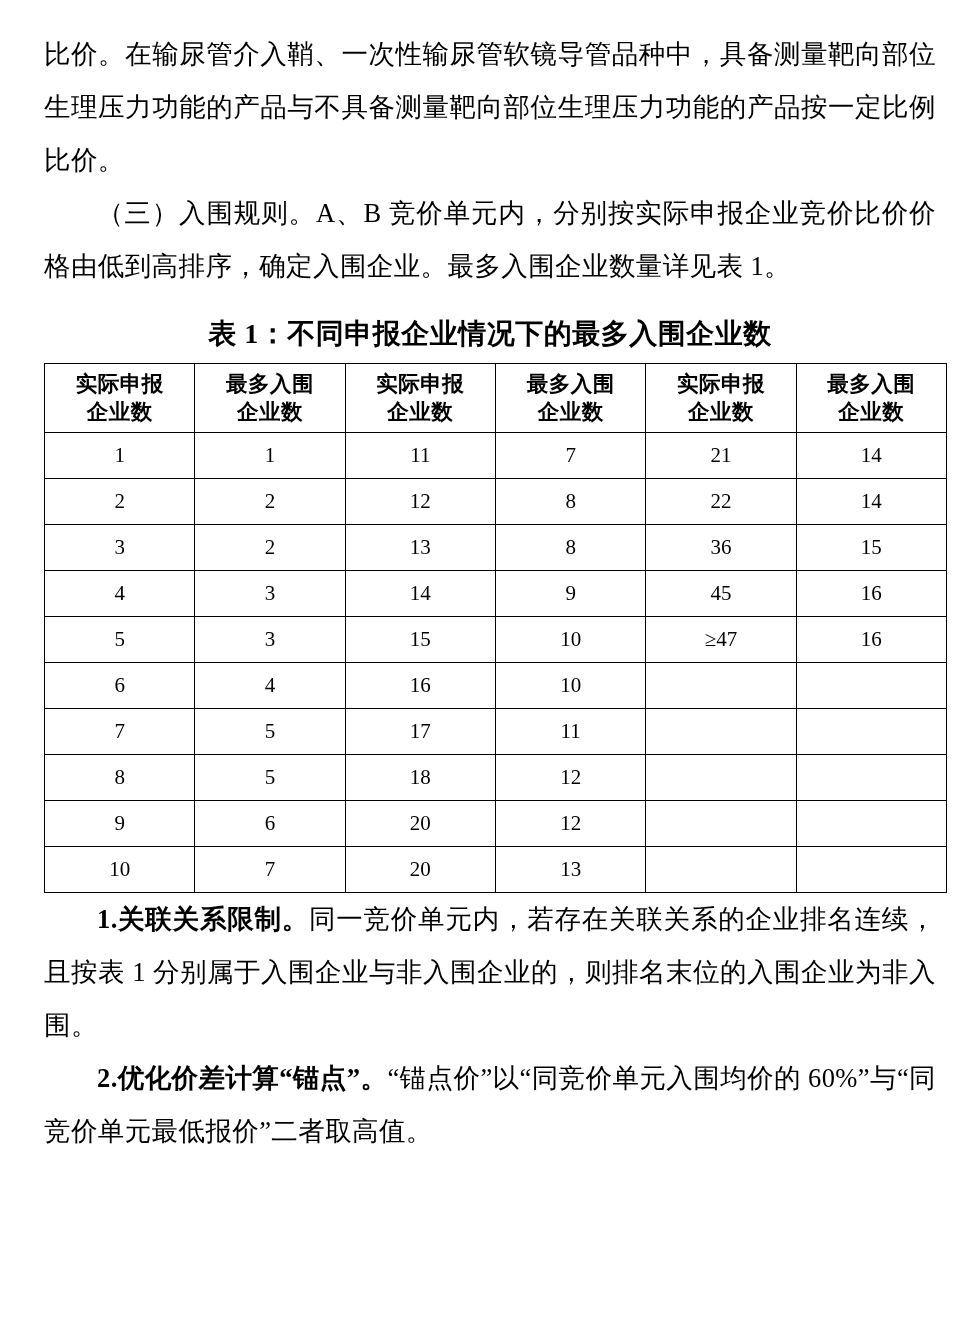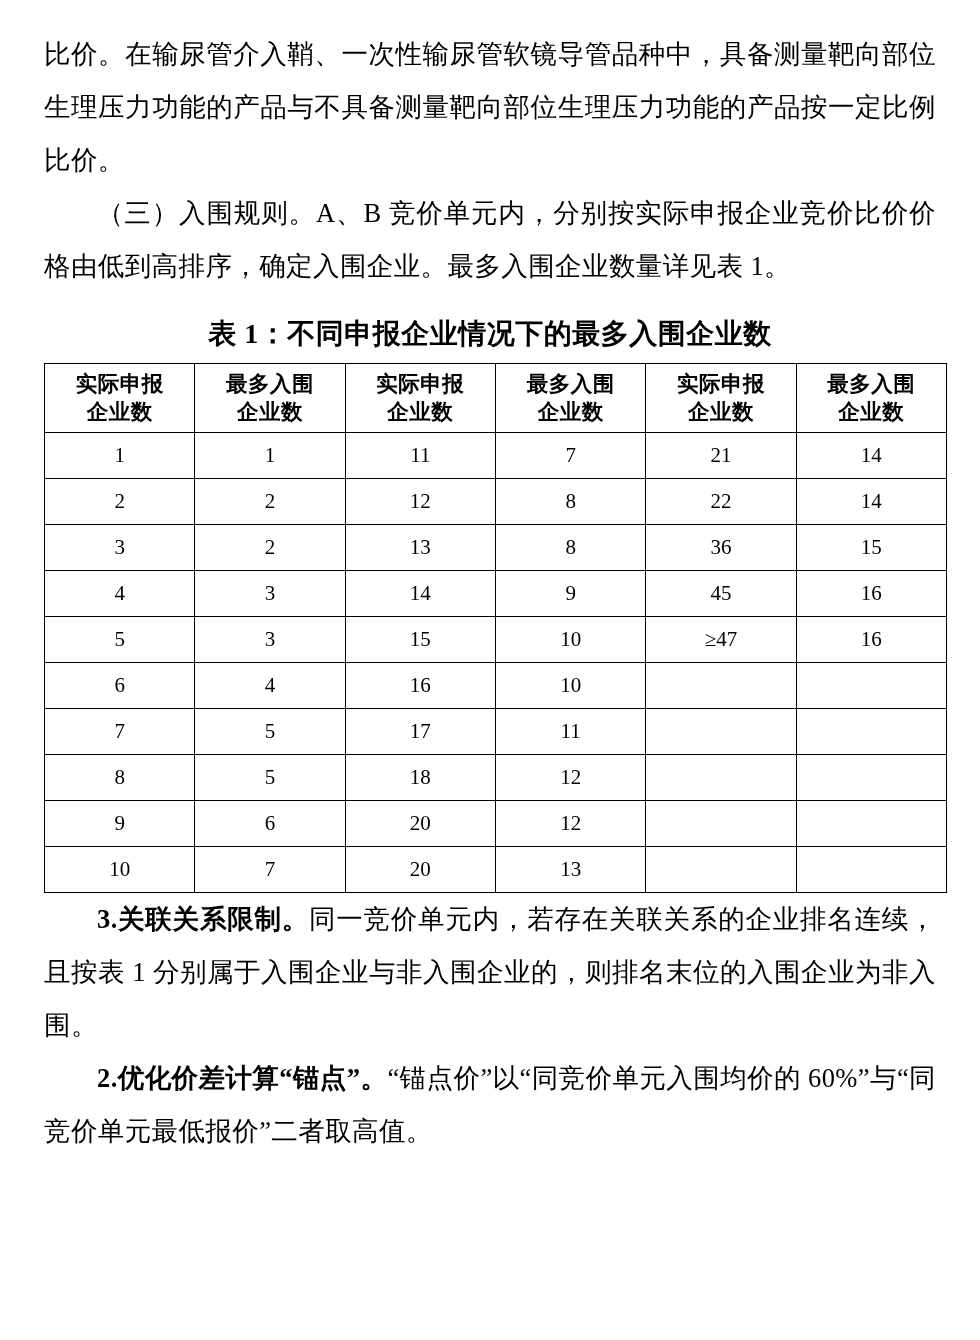--- a/index.html
+++ b/index.html
@@ -187,21 +187,21 @@
         <td>7</td>
         <td>20</td>
         <td>13</td>
         <td></td>
         <td></td>
       </tr>
     </tbody>
   </table>
 
   <p class="body-text indent after-table">
-    <span class="strong-lead">3.关联关系限制。</span><span>同一竞价单元内，若存在关联关系的企业排名连续，且按表 1 分别属于入围企业与非入围企业的，则排名末位的入围企业为非入围。</span>
+    <span class="strong-lead">1.关联关系限制。</span><span>同一竞价单元内，若存在关联关系的企业排名连续，且按表 1 分别属于入围企业与非入围企业的，则排名末位的入围企业为非入围。</span>
   </p>
 
   <p class="body-text indent">
     <span class="strong-lead">2.优化价差计算“锚点”。</span><span>“锚点价”以“同竞价单元入围均价的 60%”与“同竞价单元最低报价”二者取高值。</span>
   </p>
 
 
 </div>
 
 </body></html>

